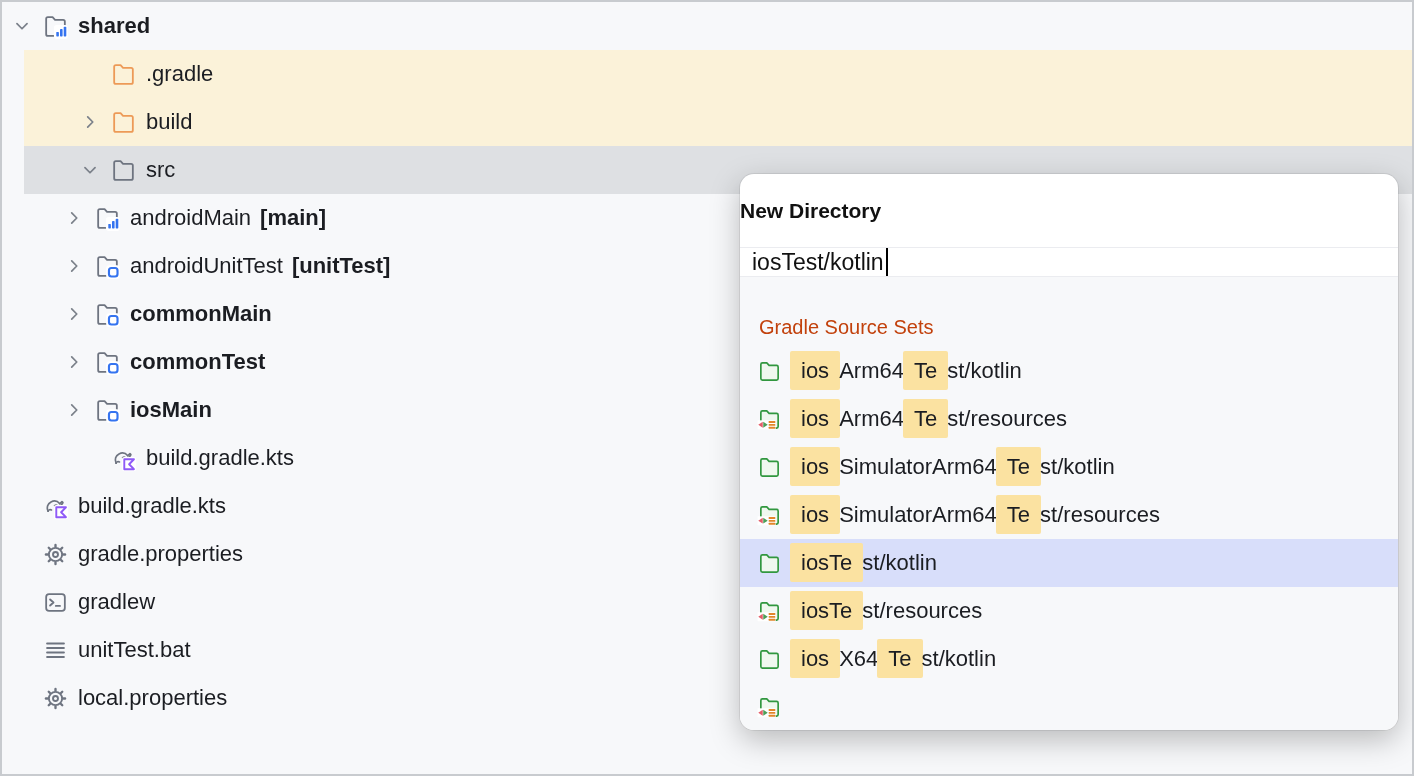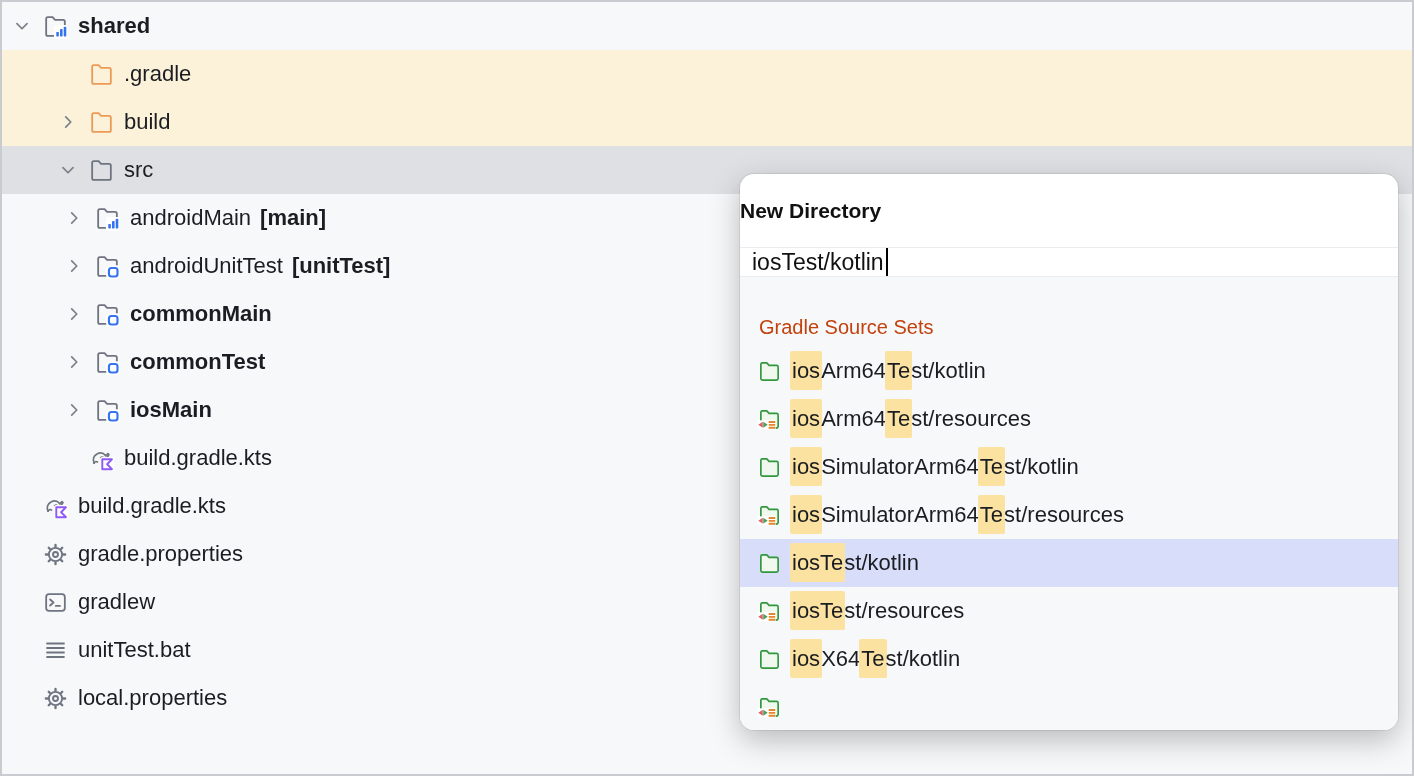--- a/index.html
+++ b/index.html
@@ -7,21 +7,21 @@
     position:relative;width:1414px;height:776px;box-sizing:border-box;
     border:2px solid #c8cbcf;background:#f7f8fa;overflow:hidden;
     font-family:"Liberation Sans",sans-serif;color:#1b1d22;
   }
   
   .tree{position:absolute;left:0;top:0;right:0;}
   .trow{display:flex;align-items:center;height:48px;font-size:22px;white-space:nowrap;}
   .trow.cream{background:#fbf2d9;}
   .trow.graysel{background:#dee0e3;}
   .lvl0{}
-  .lvl1{padding-left:46px;}
+  .lvl1{padding-left:46px;margin-left:22px;}
   .lvl2{padding-left:52px;}
   .chev{width:40px;height:48px;flex:none;display:flex;align-items:center;justify-content:center;color:#7b818a;}
   .chev svg{width:22px;height:22px;}
   .ticon{width:27px;height:27px;flex:none;margin-right:9px;}
   .lbl{color:#1b1d22;}
   .bold{font-weight:700;}
   .suffix{font-weight:700;margin-left:9px;text-align:right;}
   .ic-gray{color:#6e7480;}
   .ic-orange{color:#ED9A57;}
   .ic-green{color:#31973F;--ffill:#f0f8ef;}
@@ -36,21 +36,21 @@
     border-bottom:1px solid #ebecf0;color:#111;}
   .popup-input{height:59px;display:flex;align-items:center;padding:0 12px;font-size:23px;
     border-bottom:1px solid #ebecf0;background:#fff;color:#111;}
   .caret{width:2px;height:28px;background:#000;margin-left:2px;flex:none;}
   .popup-list{flex:1;background:#f7f8fa;padding-top:4px;}
   .list-header{padding:4px 0 8px 19px;color:#c2410c;font-size:20px;margin-top:31px;}
   .pitem{height:48px;display:flex;align-items:center;padding-left:17px;font-size:22px;}
   .pitem.selected{background:#d8defa;}
   .picon{width:25px;height:25px;flex:none;margin-right:9px;}
   .ptext{white-space:nowrap;}
-  .hl{background:#fbe2a1;border-radius:2px;padding:7px 2px;margin:8px -1px;}
+  .hl{background:#fbe2a1;border-radius:2px;padding:7px 11px;margin:8px -1px;}
 </style>
 </head>
 <body>
 
 <svg width="0" height="0" style="position:absolute" aria-hidden="true">
   <defs>
     <symbol id="i-chevR" viewBox="0 0 24 24">
       <polyline points="9.5,6.5 15,12 9.5,17.5" fill="none" stroke="currentColor" stroke-width="1.9" stroke-linecap="round" stroke-linejoin="round"></polyline>
     </symbol>
     <symbol id="i-chevD" viewBox="0 0 24 24">

